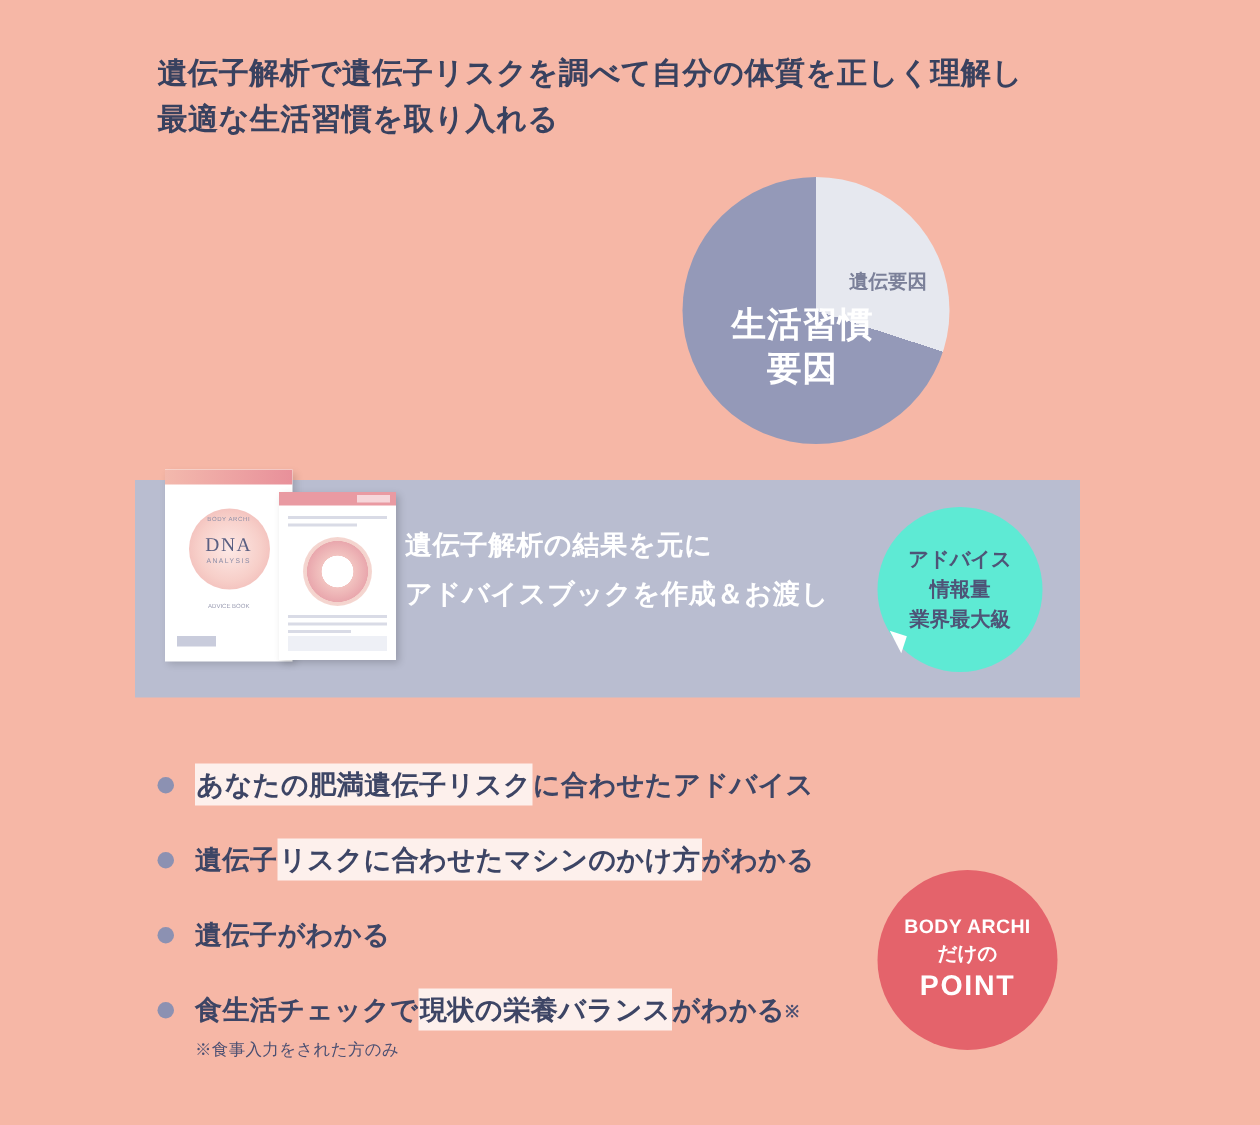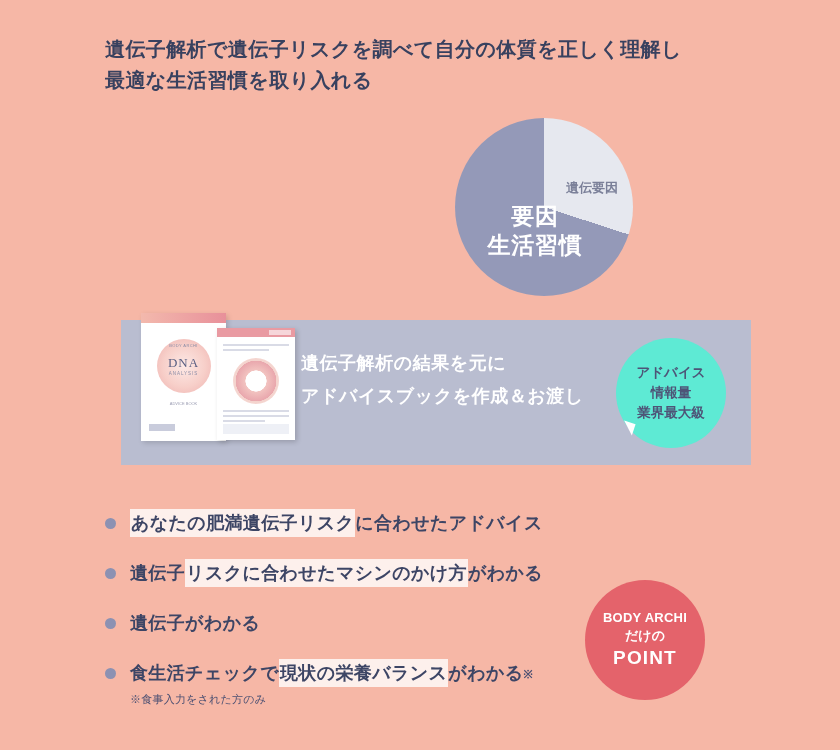--- a/index.html
+++ b/index.html
@@ -94,21 +94,21 @@
     letter-spacing: 0;
   }
   .pct {
     font-size: 15px;
     font-weight: bold;
   }
 
   
   .banner {
     position: absolute;
-    left: 121px;
+    left: 90px;
     top: 320px;
     width: 630px;
     height: 145px;
     background: #b9bdd0;
   }
   
   .book-a {
     position: absolute;
     left: 20px;
     top: -7px;
@@ -304,22 +304,22 @@
 
   <div class="headline">
     <div>遺伝子解析で遺伝子リスクを調べて自分の体質を正しく理解し</div>
     <div>最適な生活習慣を取り入れる</div>
   </div>
 
   <div class="pie-wrap">
     <div class="pie"></div>
     <div class="pie-label-gene">遺伝要因</div>
     <div class="pie-label-life">
+      <div>生活習慣</div>
       <div>要因</div>
-      <div>生活習慣</div>
     </div>
   </div>
 
 
   <div class="banner">
 
     <div class="book-a">
       <div class="ba-top"></div>
       <div class="ba-circle"></div>
       <div class="ba-t1">BODY ARCHI</div>

